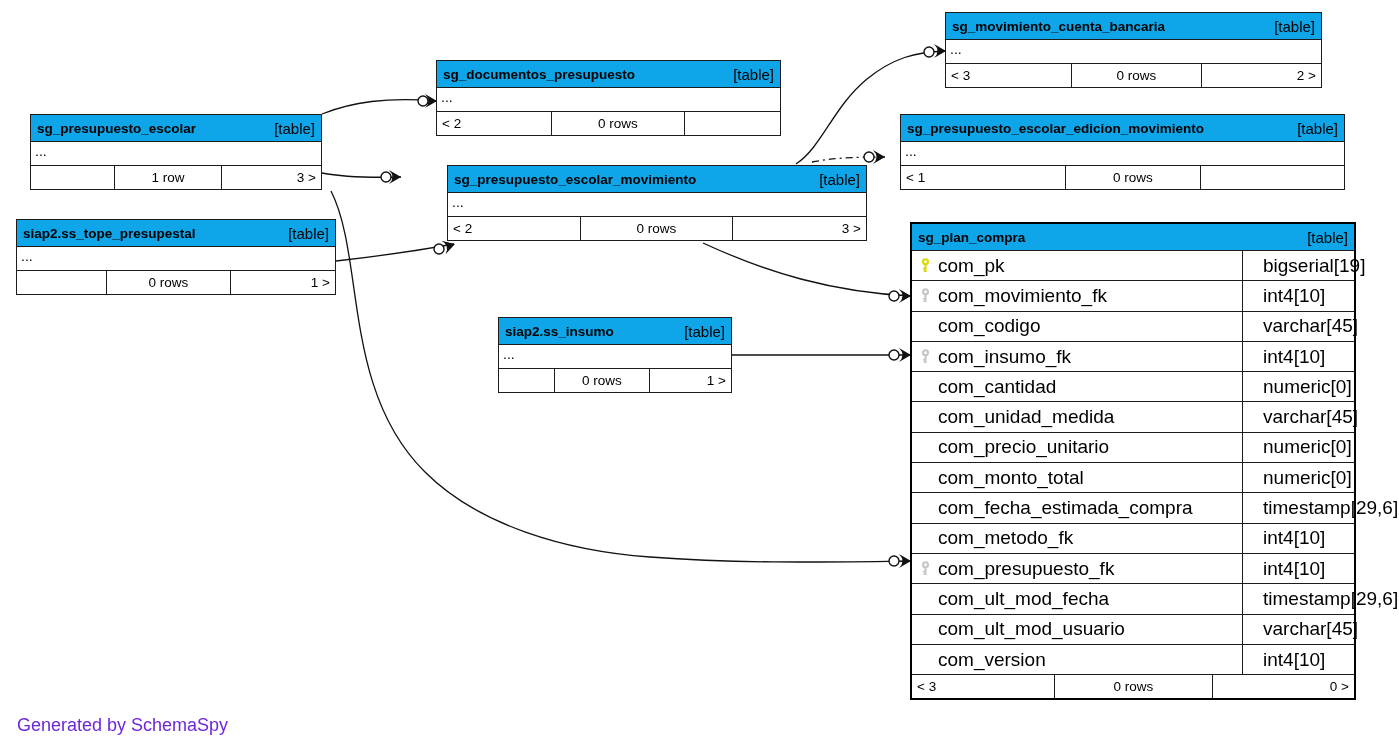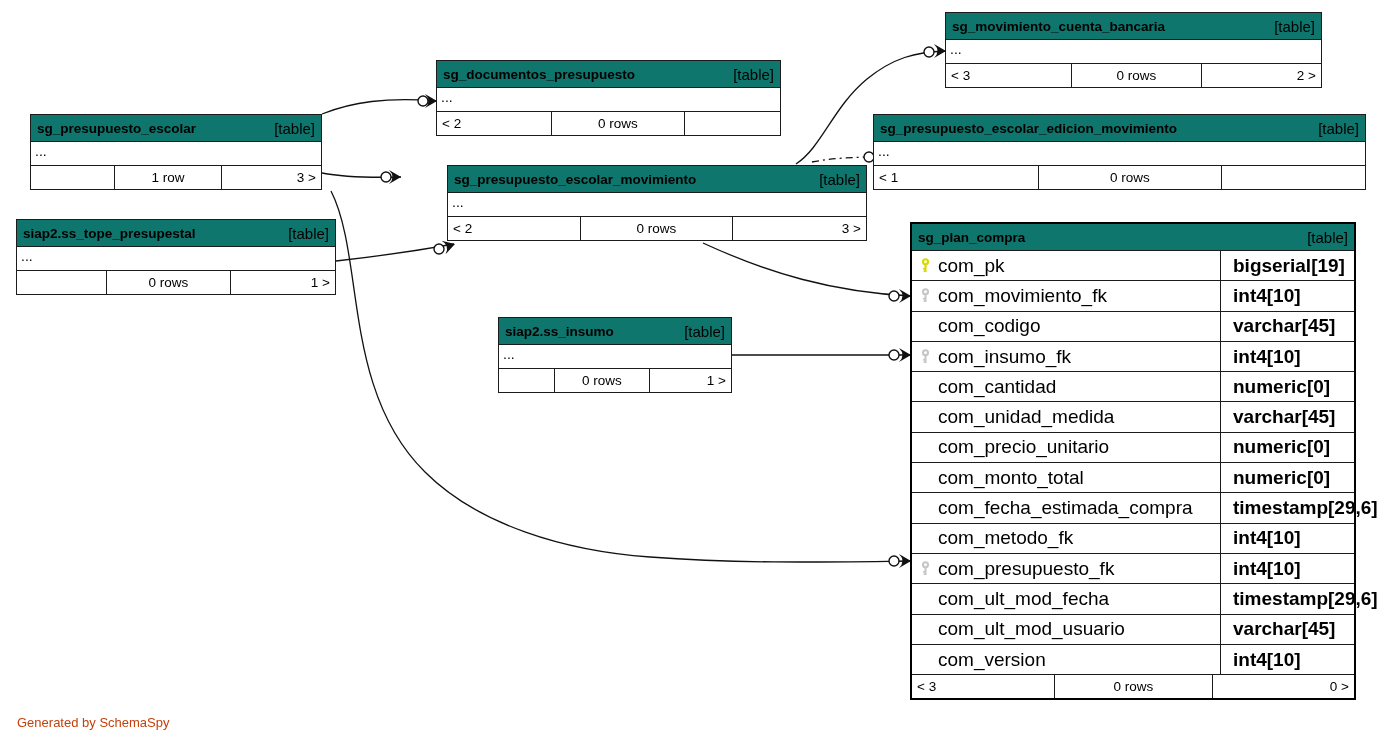--- a/index.html
+++ b/index.html
@@ -8,47 +8,47 @@
     font-family:"Liberation Sans","DejaVu Sans",sans-serif;color:#000;
   }
   #rels{position:absolute;left:0;top:0;pointer-events:none;}
   .tbox{
     position:absolute;background:#fff;border:1.4px solid #1c1c1c;
     box-sizing:border-box;
   }
   .tbox.emph{border:2.3px solid #000;}
   .thead{
     display:flex;justify-content:space-between;align-items:center;
-    background:#0f766e;border-bottom:1.4px solid #1c1c1c;
+    background:#0ea5e9;border-bottom:1.4px solid #1c1c1c;
     height:26px;padding:0 6px;text-align:center;
   }
   .tname{font-weight:bold;font-size:13.5px;white-space:nowrap;}
   .ttag{font-size:15px;white-space:nowrap;margin-left:10px;}
   .tdots{
     height:23px;border-bottom:1.4px solid #1c1c1c;
     font-size:14px;line-height:18px;padding:0 4px;
   }
   .trow{
     display:flex;align-items:stretch;height:29.3px;
     border-bottom:1.4px solid #1c1c1c;font-size:19px;
   }
   .kslot{width:26px;display:flex;align-items:center;justify-content:center;}
   .cname{flex:1;display:flex;align-items:center;white-space:nowrap;}
   .ctype{
-    width:134px;border-left:1.4px solid #1c1c1c;display:flex;align-items:center;
-    padding-left:12px;box-sizing:border-box;white-space:nowrap;font-weight:bold;
+    width:112px;border-left:1.4px solid #1c1c1c;display:flex;align-items:center;
+    padding-left:20px;box-sizing:border-box;white-space:nowrap;
   }
   .tfoot{display:flex;height:23px;font-size:13.5px;}
   .fc{height:100%;display:flex;align-items:center;box-sizing:border-box;white-space:nowrap;}
   .fc.l{justify-content:flex-start;padding-left:5px;}
   .fc.c{justify-content:center;}
   .fc.r{justify-content:flex-end;padding-right:5px;}
   .fc + .fc{border-left:1.4px solid #1c1c1c;}
   #footer-note{
-    position:absolute;left:17px;top:715px;font-size:13px;color:#c2410c;white-space:nowrap;
+    position:absolute;left:17px;top:715px;font-size:18px;color:#6d28d9;white-space:nowrap;
   }
 </style>
 </head>
 <body>
 
 <div id="canvas">
   <svg id="rels" width="1399" height="745" viewBox="0 0 1399 745">
       <g>
         <path d="M322,114 C352,102 386,97 437,101" fill="none" stroke="#111111" stroke-width="1.3"></path>
         <circle cx="423" cy="101" r="5" fill="#fff" stroke="#111111" stroke-width="1.4"></circle>
@@ -120,21 +120,21 @@
           <span class="tname">sg_presupuesto_escolar</span>
           <span class="ttag">[table]</span>
         </div>
         <div class="tdots">...</div>
         <div class="tfoot">
           <span class="fc l" style="width: 83px;"></span>
           <span class="fc c" style="width: 109px; flex: 1 1 0%;">1 row</span>
           <span class="fc r" style="width: 100px;">3 &gt;</span>
         </div>
       </div>
-      <div class="tbox" style="left: 873px; top: 114px; width: 493px;">
+      <div class="tbox" style="left: 900px; top: 114px; width: 445px;">
         <div class="thead">
           <span class="tname">sg_presupuesto_escolar_edicion_movimiento</span>
           <span class="ttag">[table]</span>
         </div>
         <div class="tdots">...</div>
         <div class="tfoot">
           <span class="fc l" style="width: 164px;">&lt; 1</span>
           <span class="fc c" style="width: 185px; flex: 1 1 0%;">0 rows</span>
           <span class="fc r" style="width: 144px;"></span>
         </div>

